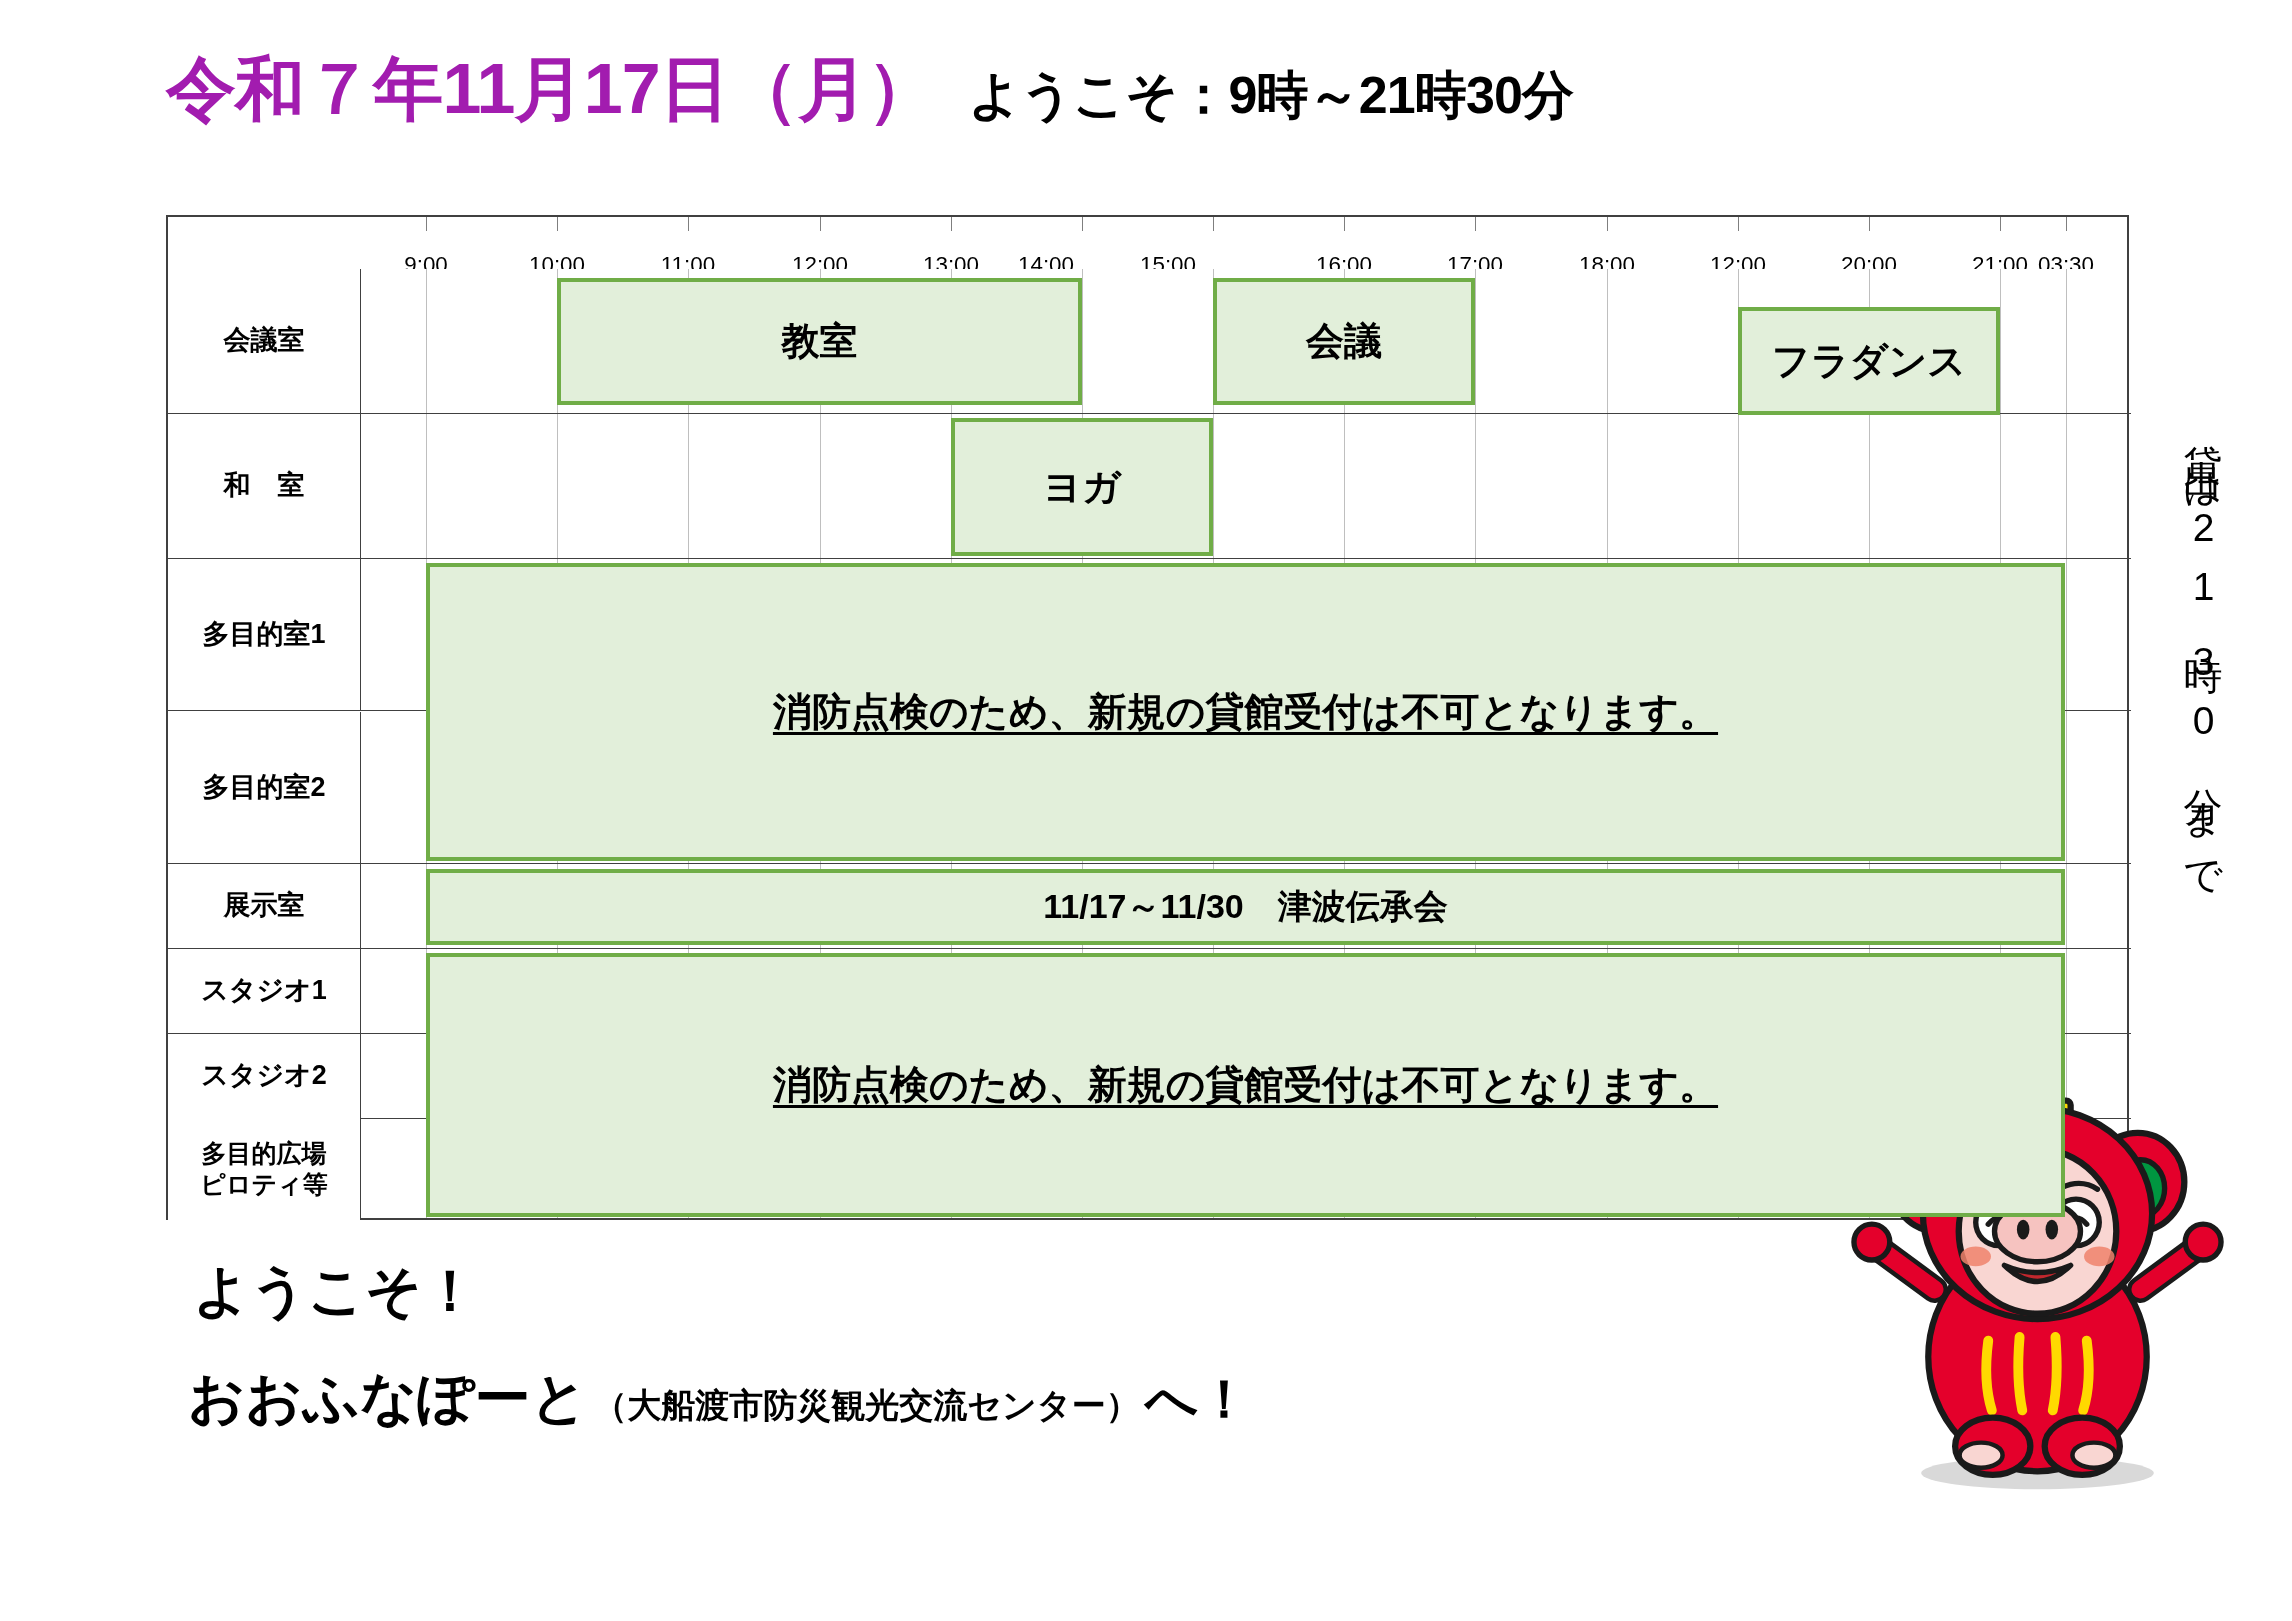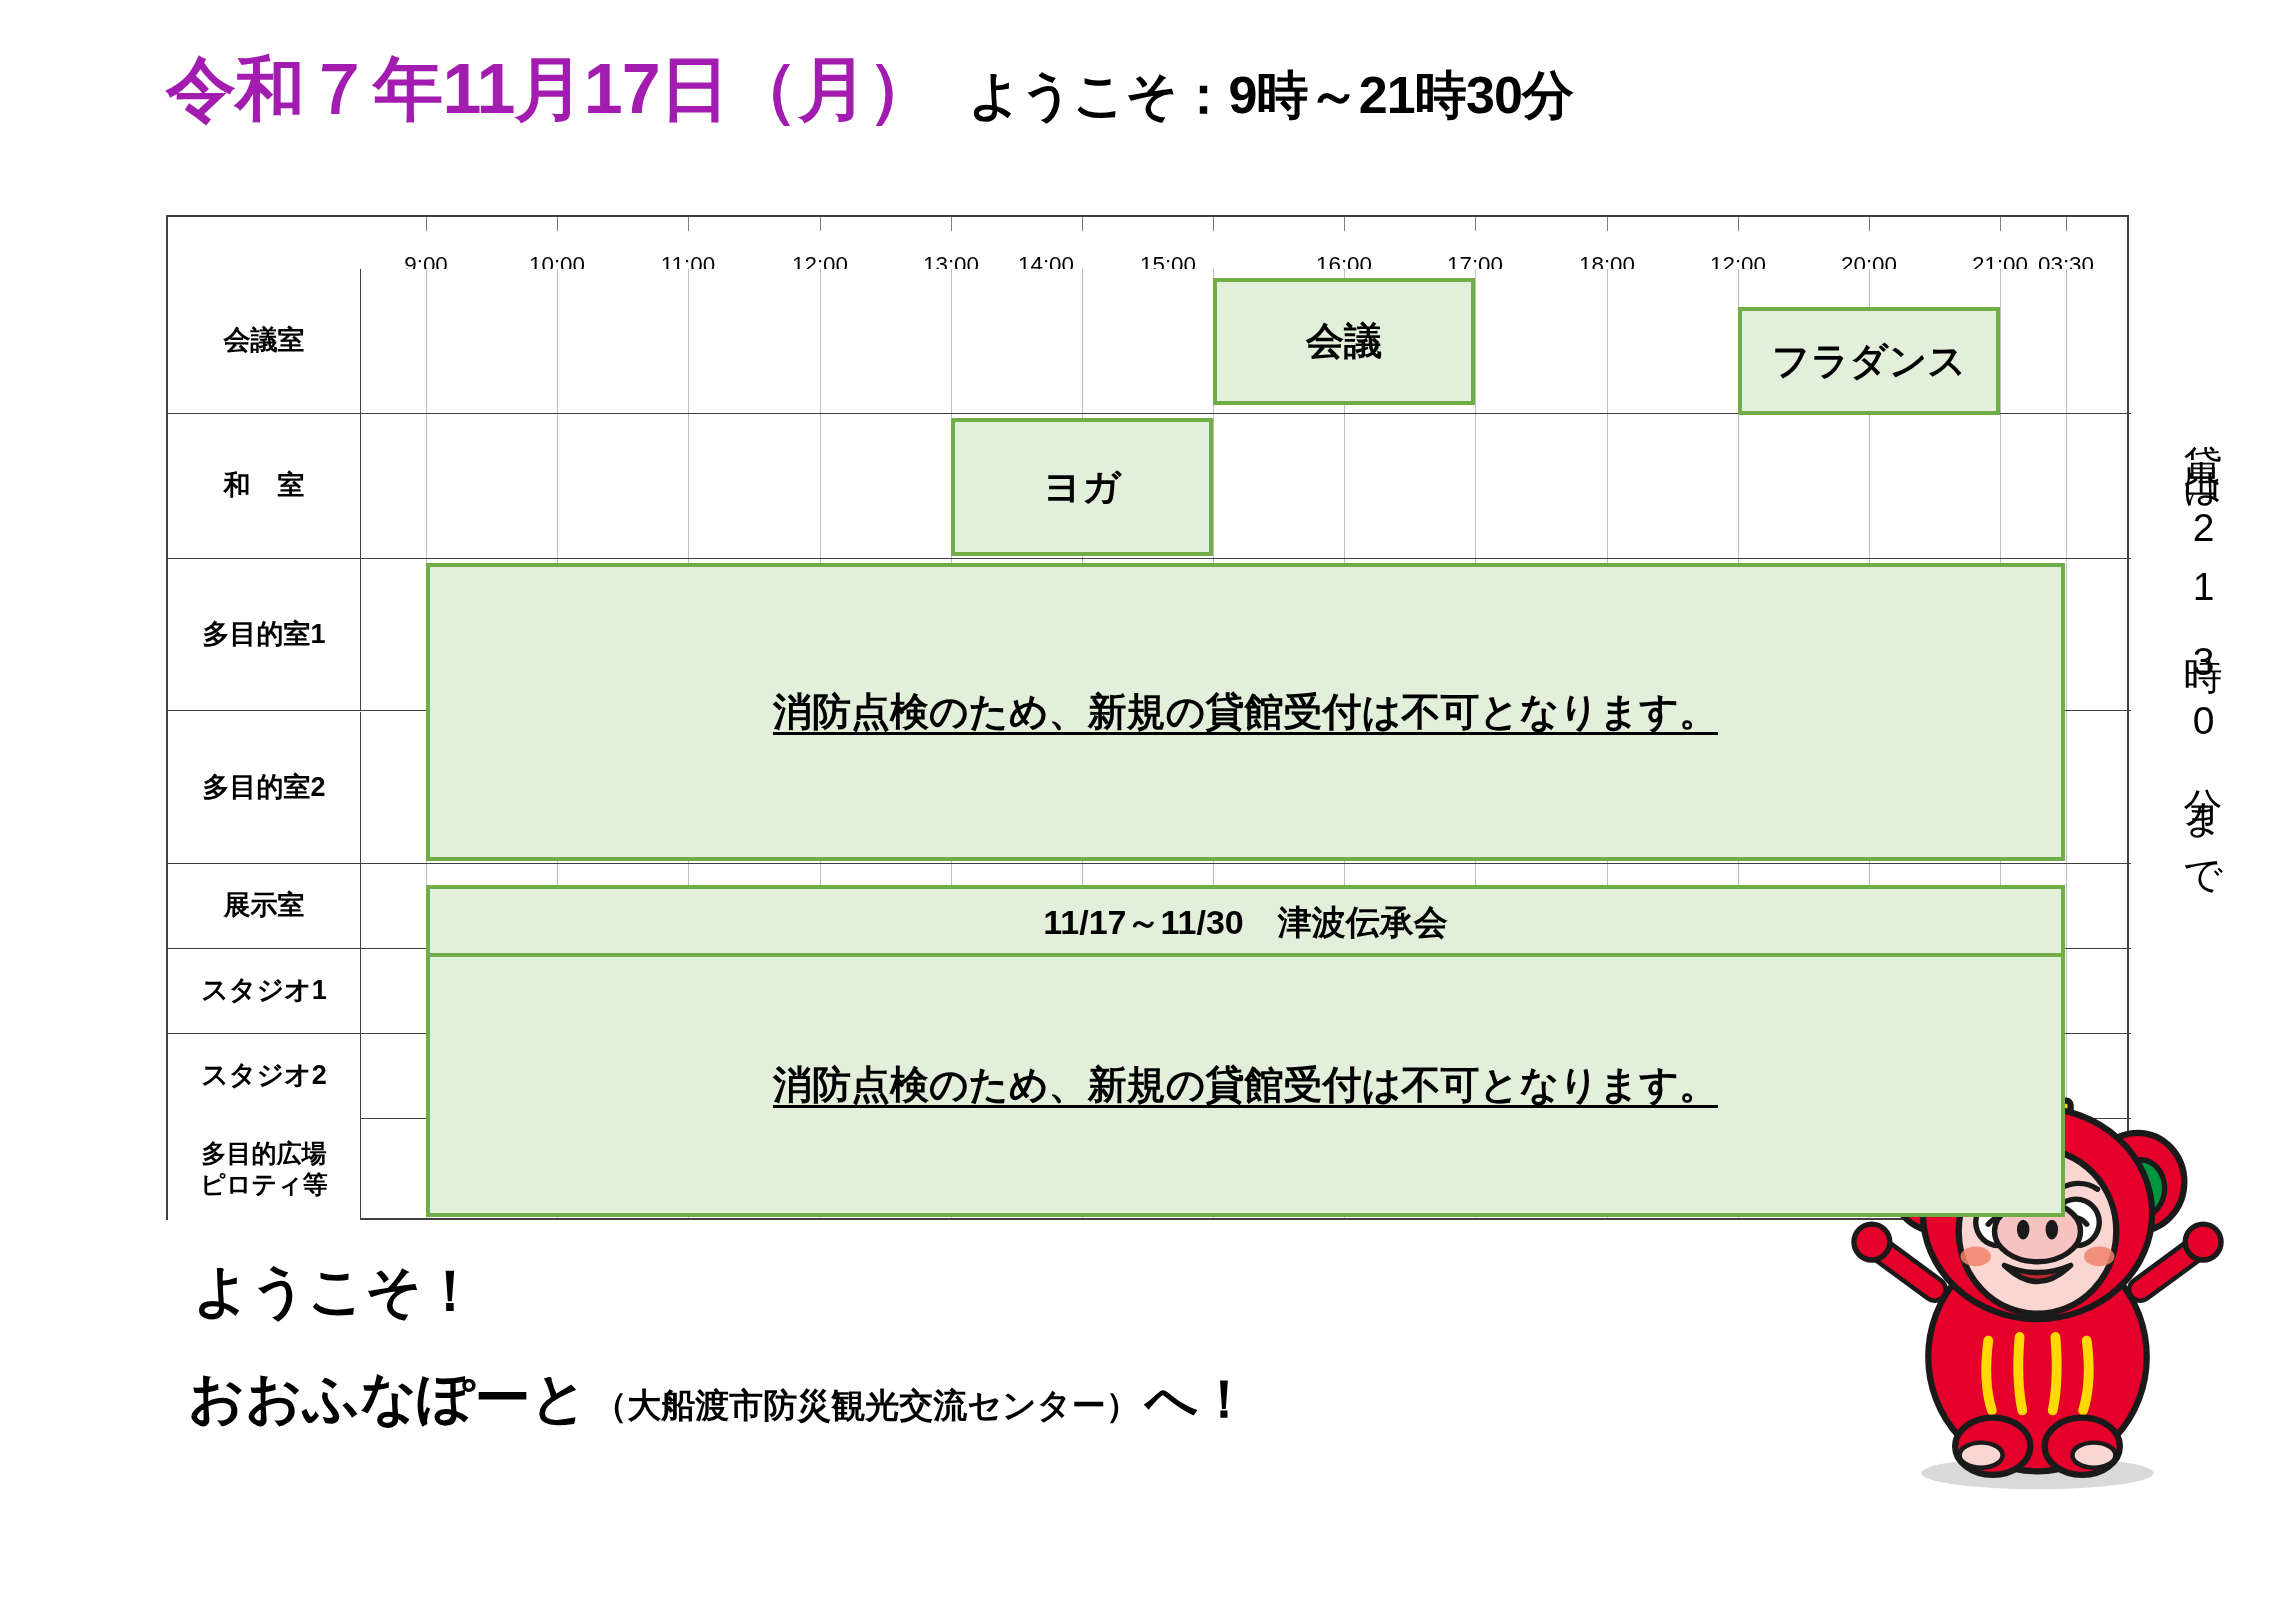--- a/index.html
+++ b/index.html
@@ -208,33 +208,36 @@
           <div class="row-label">スタジオ1</div>
         </div>
         <div class="row" style="top: 765px; height: 85px;">
           <div class="row-label">スタジオ2</div>
         </div>
         <div class="row last" style="top: 849px; height: 102px;">
           <div class="row-label two-line">
             <span>多目的広場<br>ピロティ等</span>
           </div>
         </div>
+        <div class="blk" style="left: 389px; top: 9px; width: 525px; height: 127px;">
+          <span class="blk-lbl big">教室</span>
+        </div>
         <div class="blk" style="left: 1045px; top: 9px; width: 262px; height: 127px;">
           <span class="blk-lbl big">会議</span>
         </div>
         <div class="blk" style="left: 1570px; top: 38px; width: 262px; height: 108px;">
           <span class="blk-lbl big">フラダンス</span>
         </div>
         <div class="blk" style="left: 783px; top: 149px; width: 262px; height: 138px;">
           <span class="blk-lbl big">ヨガ</span>
         </div>
         <div class="blk" style="left: 258px; top: 294px; width: 1639px; height: 298px;">
           <span class="notice">消防点検のため、新規の貸館受付は不可となります。</span>
         </div>
-        <div class="blk" style="left: 258px; top: 616px; width: 1639px; height: 76px;">
+        <div class="blk" style="left: 258px; top: 600px; width: 1639px; height: 76px;">
           <span class="exhibit-text">11/17～11/30　津波伝承会</span>
         </div>
         <div class="blk" style="left: 258px; top: 684px; width: 1639px; height: 264px;">
           <span class="notice">消防点検のため、新規の貸館受付は不可となります。</span>
         </div>
       </div>
   </div>
 
   <div class="vnote">貸出は21時30分まで</div>
 

